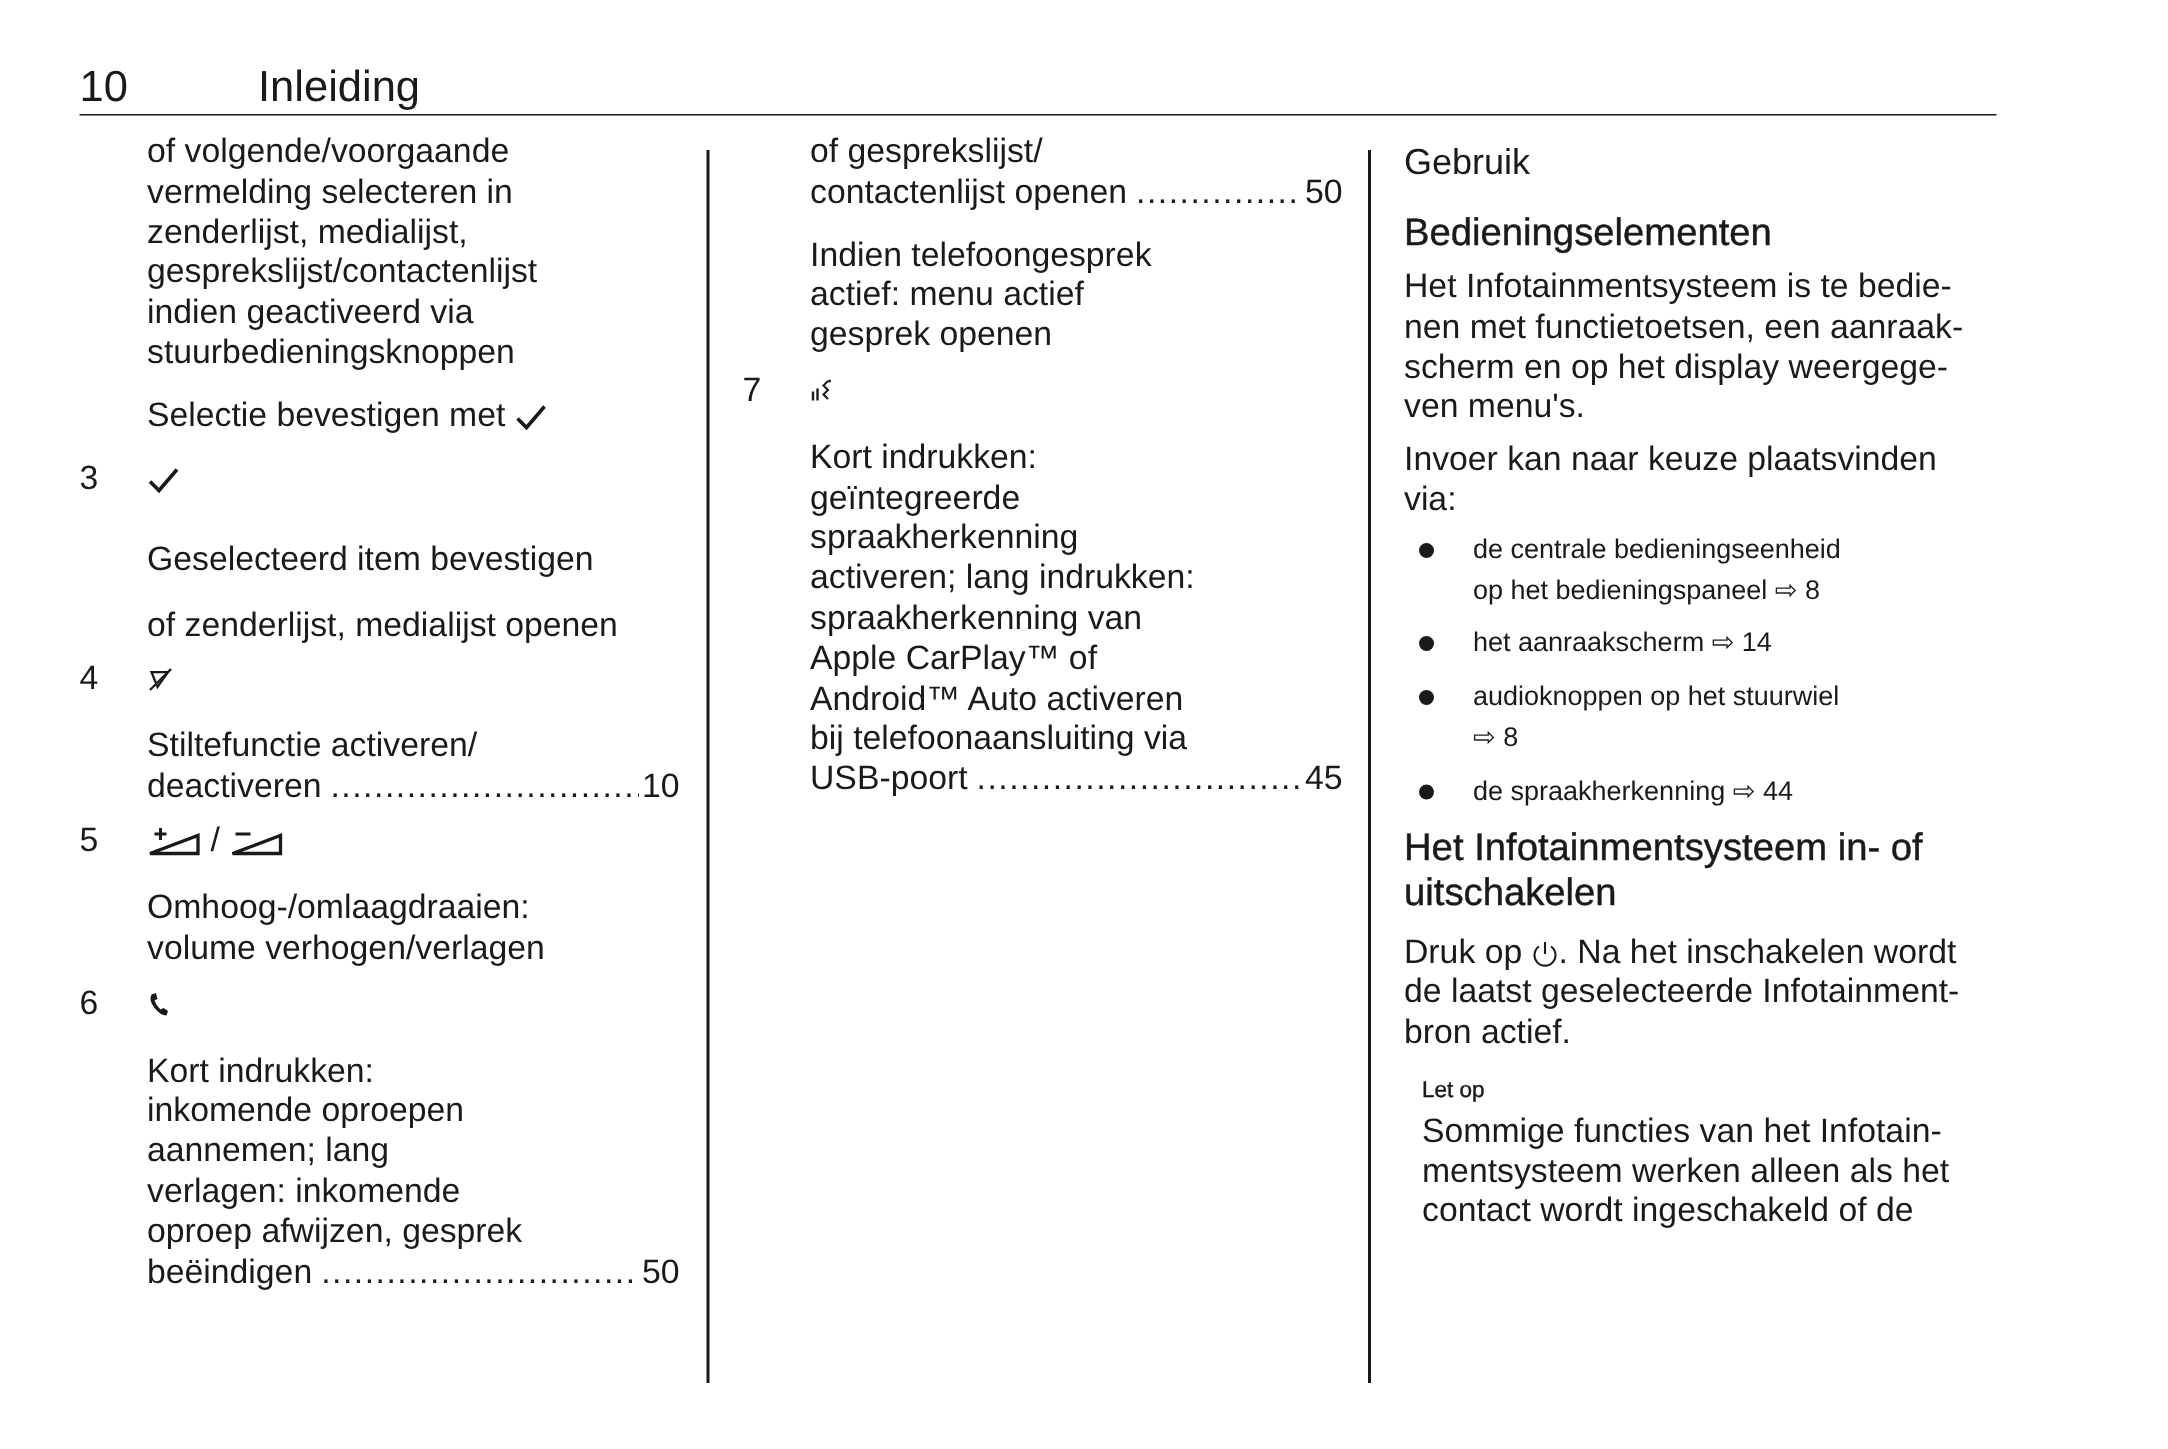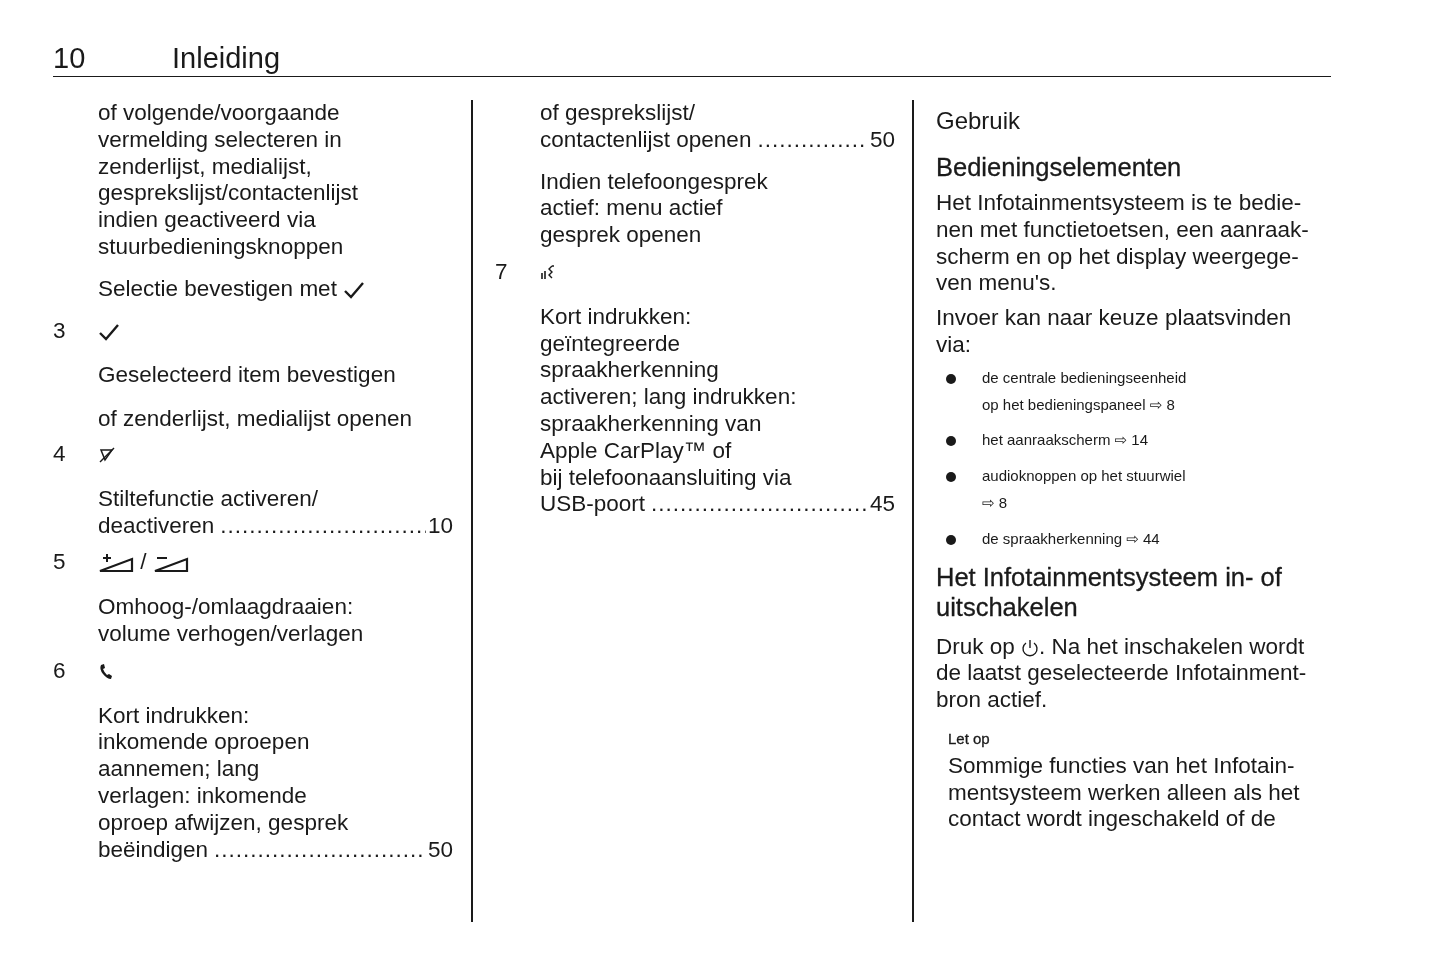--- a/index.html
+++ b/index.html
@@ -4,42 +4,42 @@
 <style>
   html, body { margin: 0; padding: 0; background: #ffffff; }
   body {
     width: 1445px; height: 966px; position: relative; overflow: hidden;
     font-family: "Liberation Sans", sans-serif; color: #1a1a1a;
   }
   .header { position: absolute; left: 53px; top: 40px; width: 1278px; height: 36px; border-bottom: 1.5px solid #1a1a1a; }
   .page-num { position: absolute; left: 0; top: 2px; font-size: 29px; }
   .section-title { position: absolute; left: 119px; top: 2px; font-size: 29px; }
 
-  .col { position: absolute; top: 100px; }
+  .col { position: absolute; top: 88px; }
   .col1 { left: 53px; width: 400px; }
   .col2 { left: 495px; width: 400px; }
   .col3 { left: 936px; width: 400px; }
   .rule { position: absolute; top: 100px; width: 1.5px; height: 822px; background: #1a1a1a; }
   .rule1 { left: 471px; }
   .rule2 { left: 912px; }
 
   .p { font-size: 22.5px; line-height: 26.8px; margin: 0; }
   .indent { padding-left: 45px; }
   .gap { margin-top: 15px; }
   .entry { position: relative; padding-left: 45px; font-size: 22.5px; line-height: 26.8px; }
   .entry .num { position: absolute; left: 0; top: 0; }
   .leader { display: flex; align-items: baseline; }
   .leader .dots { flex: 1; overflow: hidden; white-space: nowrap; margin: 0 2px 0 6px; letter-spacing: 1px; }
   .leader .dots::after { content: "........................................................................................"; }
   .icon { display: inline-block; vertical-align: middle; }
 
   h1.g { font-size: 24px; font-weight: normal; margin: 2px 0 0 0; line-height: 38px; }
   h2.g { font-size: 25.5px; font-weight: normal; margin: 12px 0 0 0; line-height: 30px; -webkit-text-stroke: 0.3px #1a1a1a; }
   ul.bullets { list-style: none; margin: 6px 0 0 0; padding: 0; }
-  ul.bullets li { position: relative; padding-left: 46px; font-size: 15px; line-height: 26.8px; margin-bottom: 9px; }
+  ul.bullets li { position: relative; padding-left: 46px; font-size: 18px; line-height: 26.8px; margin-bottom: 9px; }
   ul.bullets li::before { content: ""; position: absolute; left: 10px; top: 9px; width: 10px; height: 10px; border-radius: 50%; background: #1a1a1a; }
   .note { padding-left: 12px; margin-top: 12px; }
   .note .title { font-size: 15px; line-height: 26.8px; -webkit-text-stroke: 0.3px #1a1a1a; }
 </style>
 </head>
 <body>
 
 <div class="header">
   <span class="page-num">10</span>
   <span class="section-title">Inleiding</span>
@@ -63,21 +63,21 @@
         <path d="M2 11 L8 17 L20 3" fill="none" stroke="#1a1a1a" stroke-width="2.4"></path>
       </svg>
   </p>
 
   <div class="entry gap">
     <span class="num">3</span>
     <svg class="icon" width="22" height="22" viewBox="0 0 22 20">
         <path d="M2 11 L8 17 L20 3" fill="none" stroke="#1a1a1a" stroke-width="2.4"></path>
       </svg>
   </div>
-  <p class="p indent" style="margin-top:18px">Geselecteerd item bevestigen</p>
+  <p class="p indent" style="margin-top:28px">Geselecteerd item bevestigen</p>
   <p class="p indent" style="margin-top:17px">of zenderlijst, medialijst openen</p>
 
   <div class="entry" style="margin-top:8px">
     <span class="num">4</span>
     <svg class="icon" width="18" height="18" viewBox="0 0 18 18">
         <path d="M3 4 L14 4 L7 14 Z" fill="none" stroke="#1a1a1a" stroke-width="1.5"></path>
         <path d="M2 16 L16 2" stroke="#1a1a1a" stroke-width="1.5"></path>
       </svg>
   </div>
   <p class="p indent" style="margin-top:18px">Stiltefunctie activeren/</p>
@@ -142,20 +142,21 @@
         <circle cx="13" cy="2" r="1" fill="#1a1a1a"></circle>
       </svg>
   </div>
   <div class="indent" style="margin-top:18px">
     <p class="p">Kort indrukken:</p>
     <p class="p">geïntegreerde</p>
     <p class="p">spraakherkenning</p>
     <p class="p">activeren; lang indrukken:</p>
     <p class="p">spraakherkenning van</p>
     <p class="p">Apple CarPlay™ of</p>
+    <p class="p">Android™ Auto activeren</p>
     <p class="p">bij telefoonaansluiting via</p>
     <div class="p leader">
       <span>USB-poort</span>
         <span class="dots"></span>
         <span>45</span>
     </div>
   </div>
 </div>
 
 <div class="col col3">

